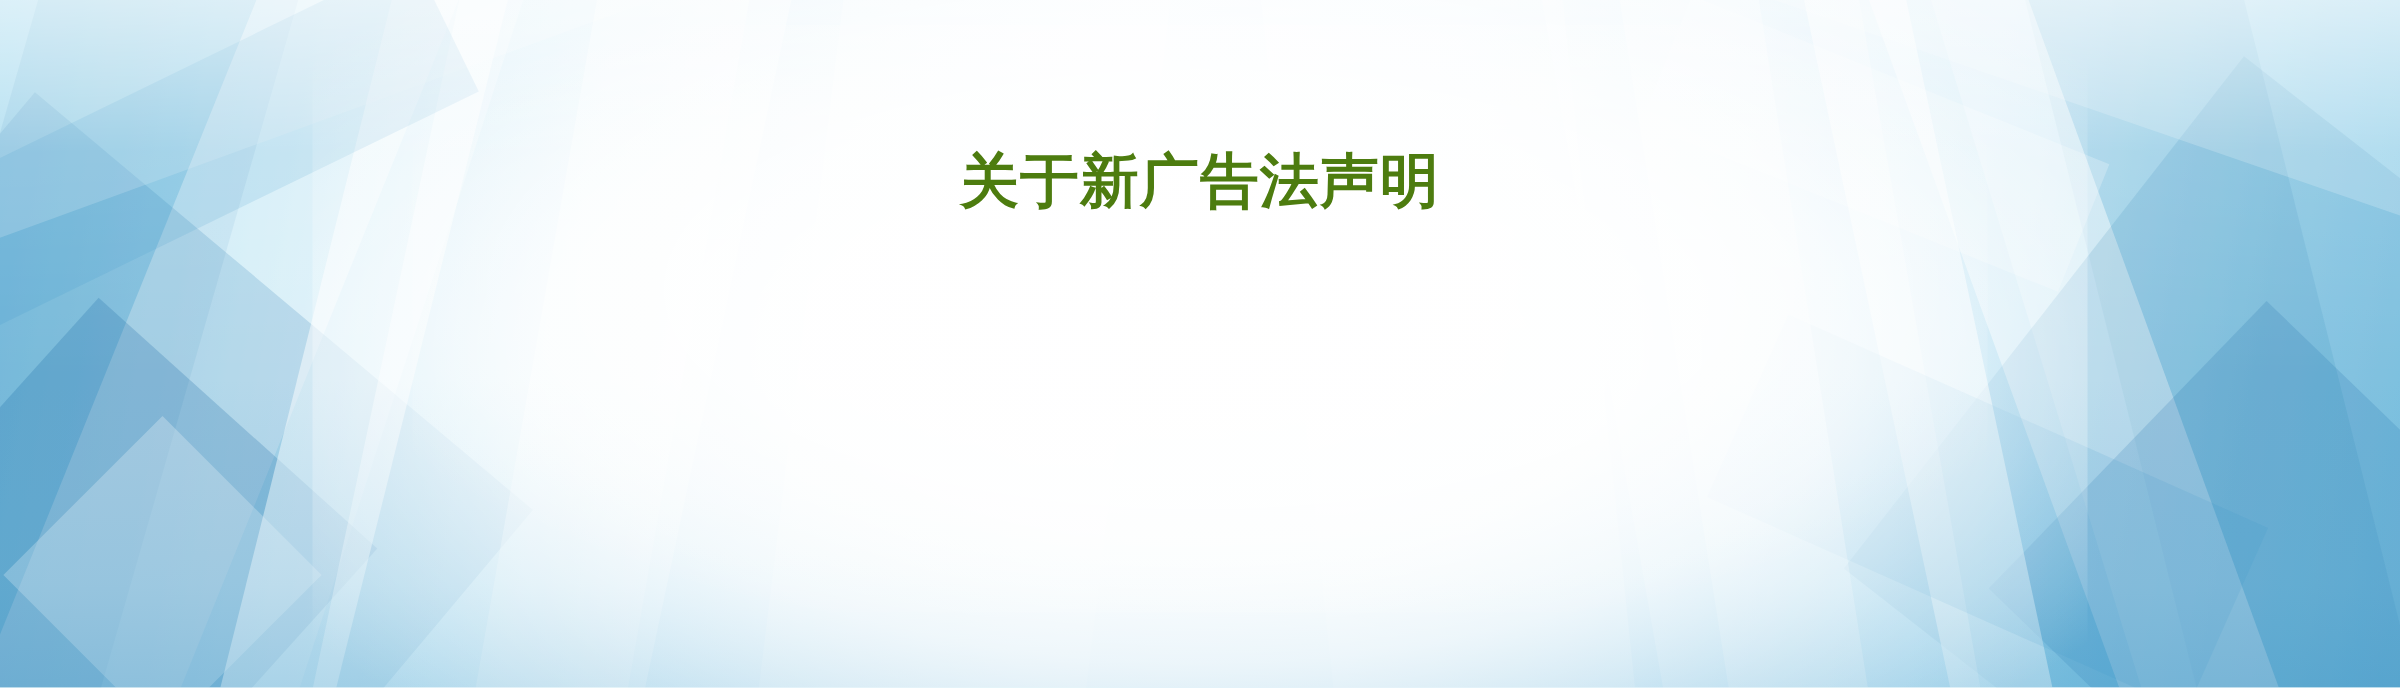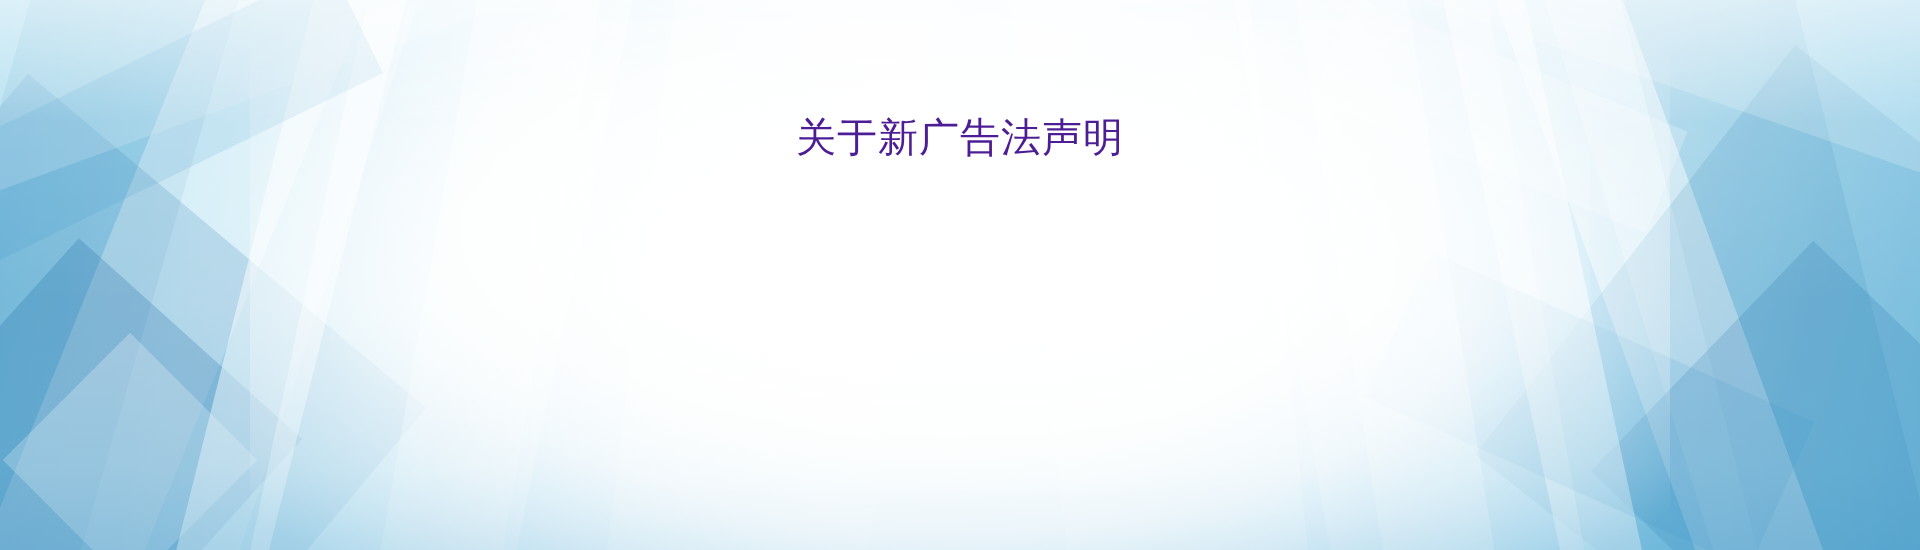--- a/index.html
+++ b/index.html
@@ -114,23 +114,23 @@
     width: 1920px;
     height: 550px;
   }
 
   .title {
     position: absolute;
     left: 0;
     top: 86px;
     width: 1920px;
     text-align: center;
-    font-size: 40px;
-    font-weight: normal;
-    color: #4c1d95;
+    font-size: 47px;
+    font-weight: bold;
+    color: #4d7c0f;
     letter-spacing: 1px;
     line-height: 1.2;
   }
 
   .body-block {
     position: absolute;
     left: 372px;
     top: 148px;
     width: 806px;
     color: #111111;

